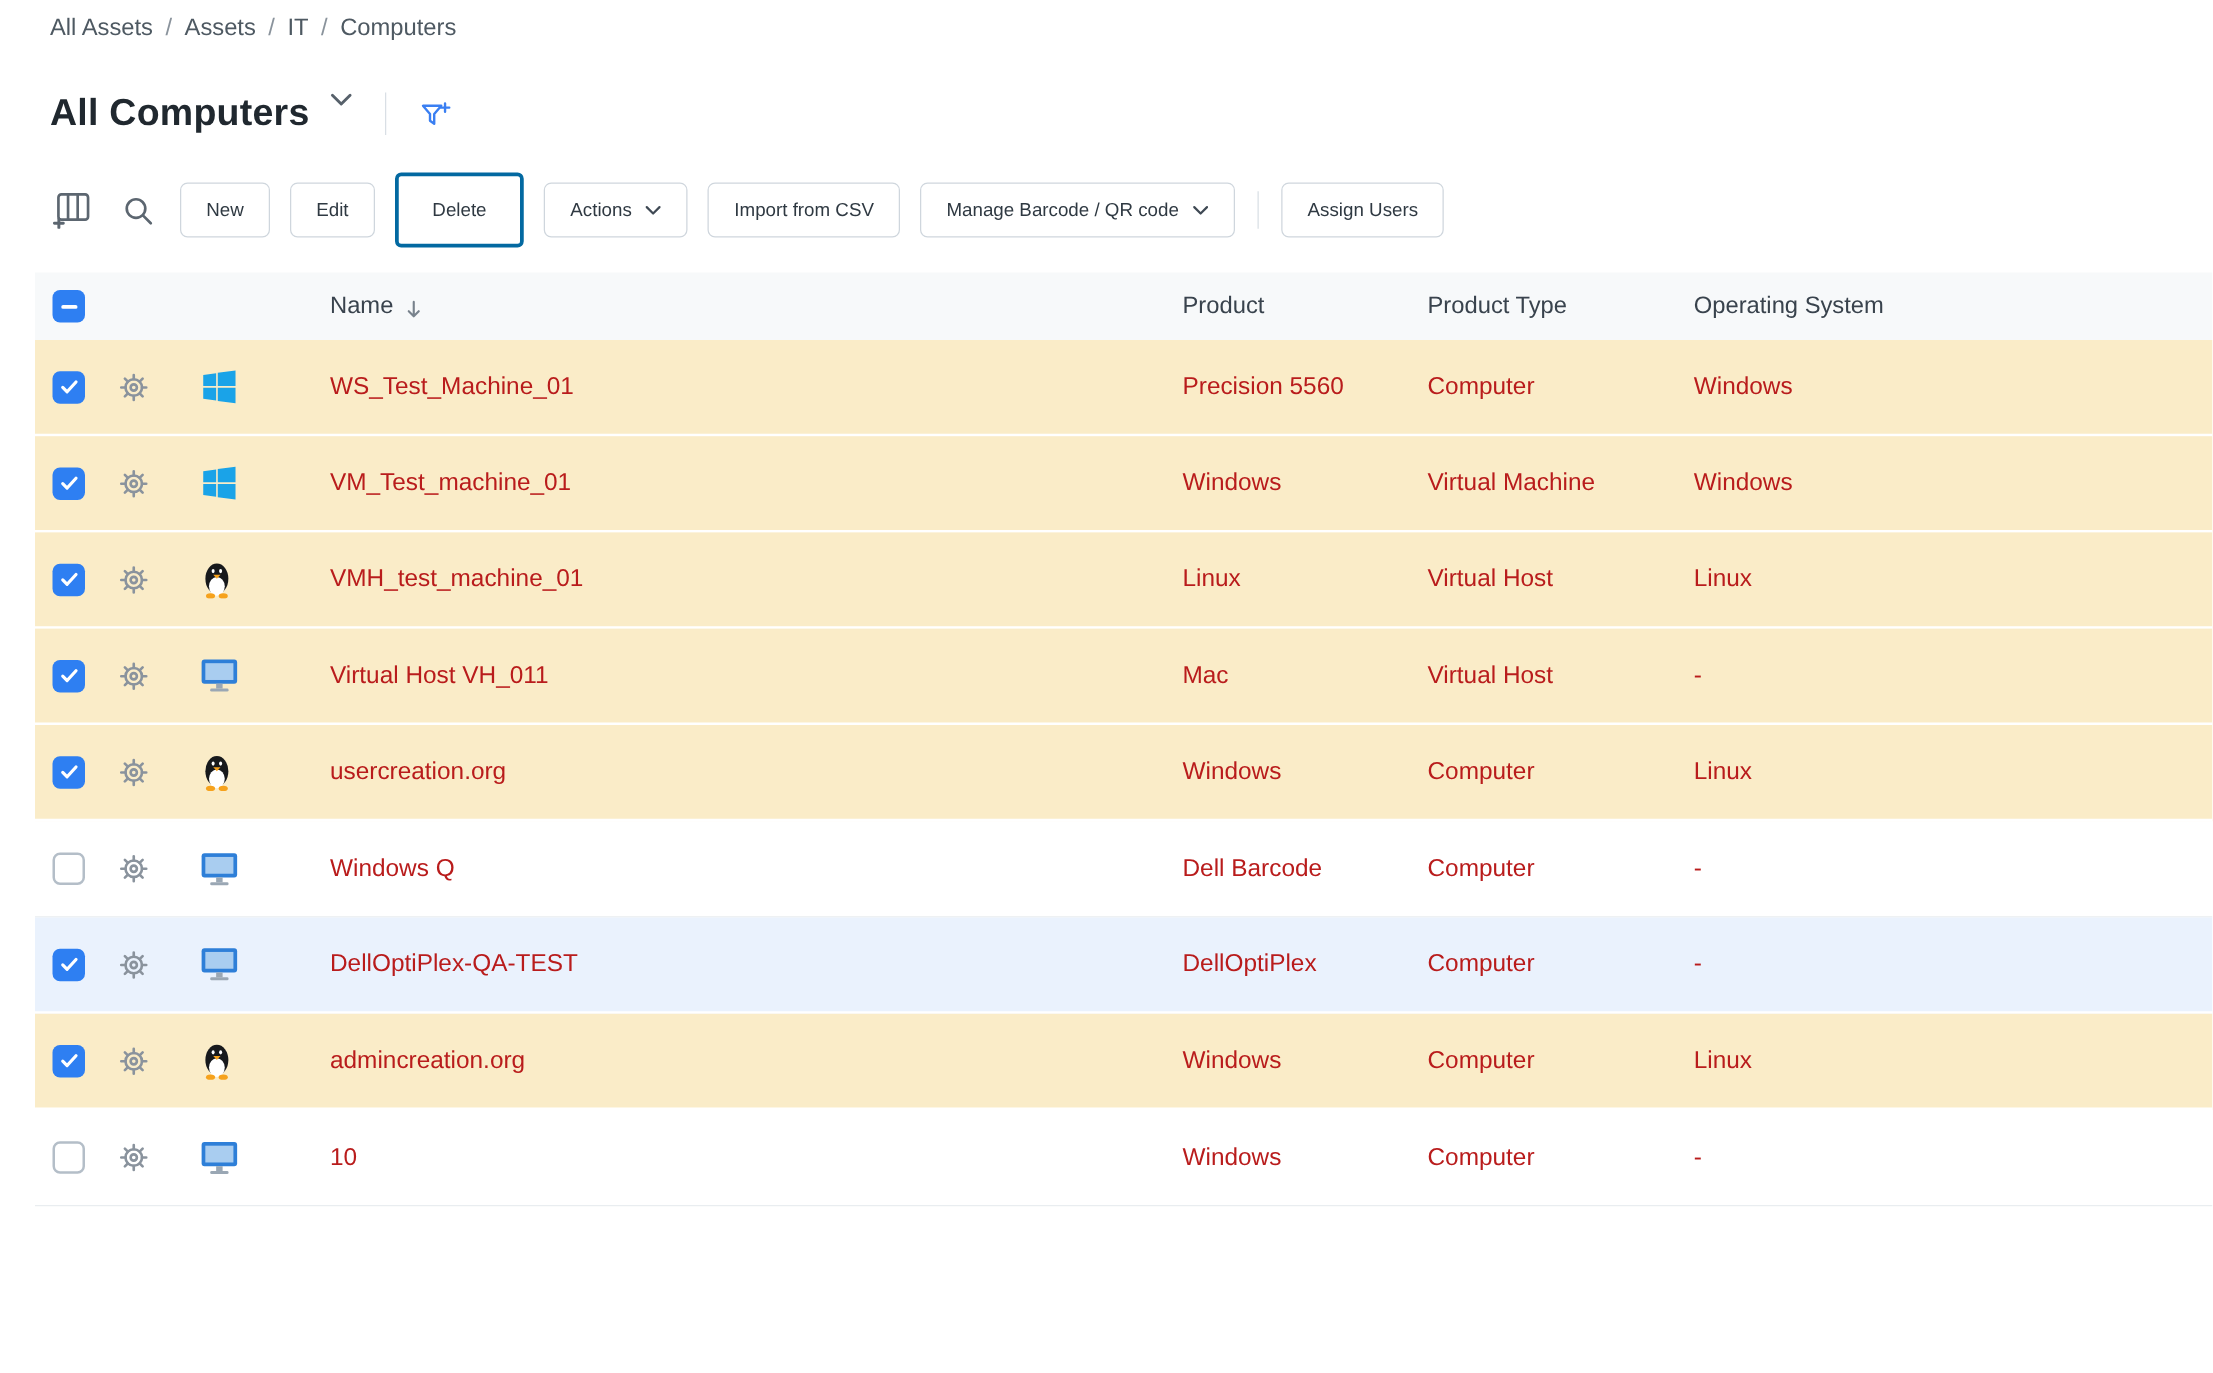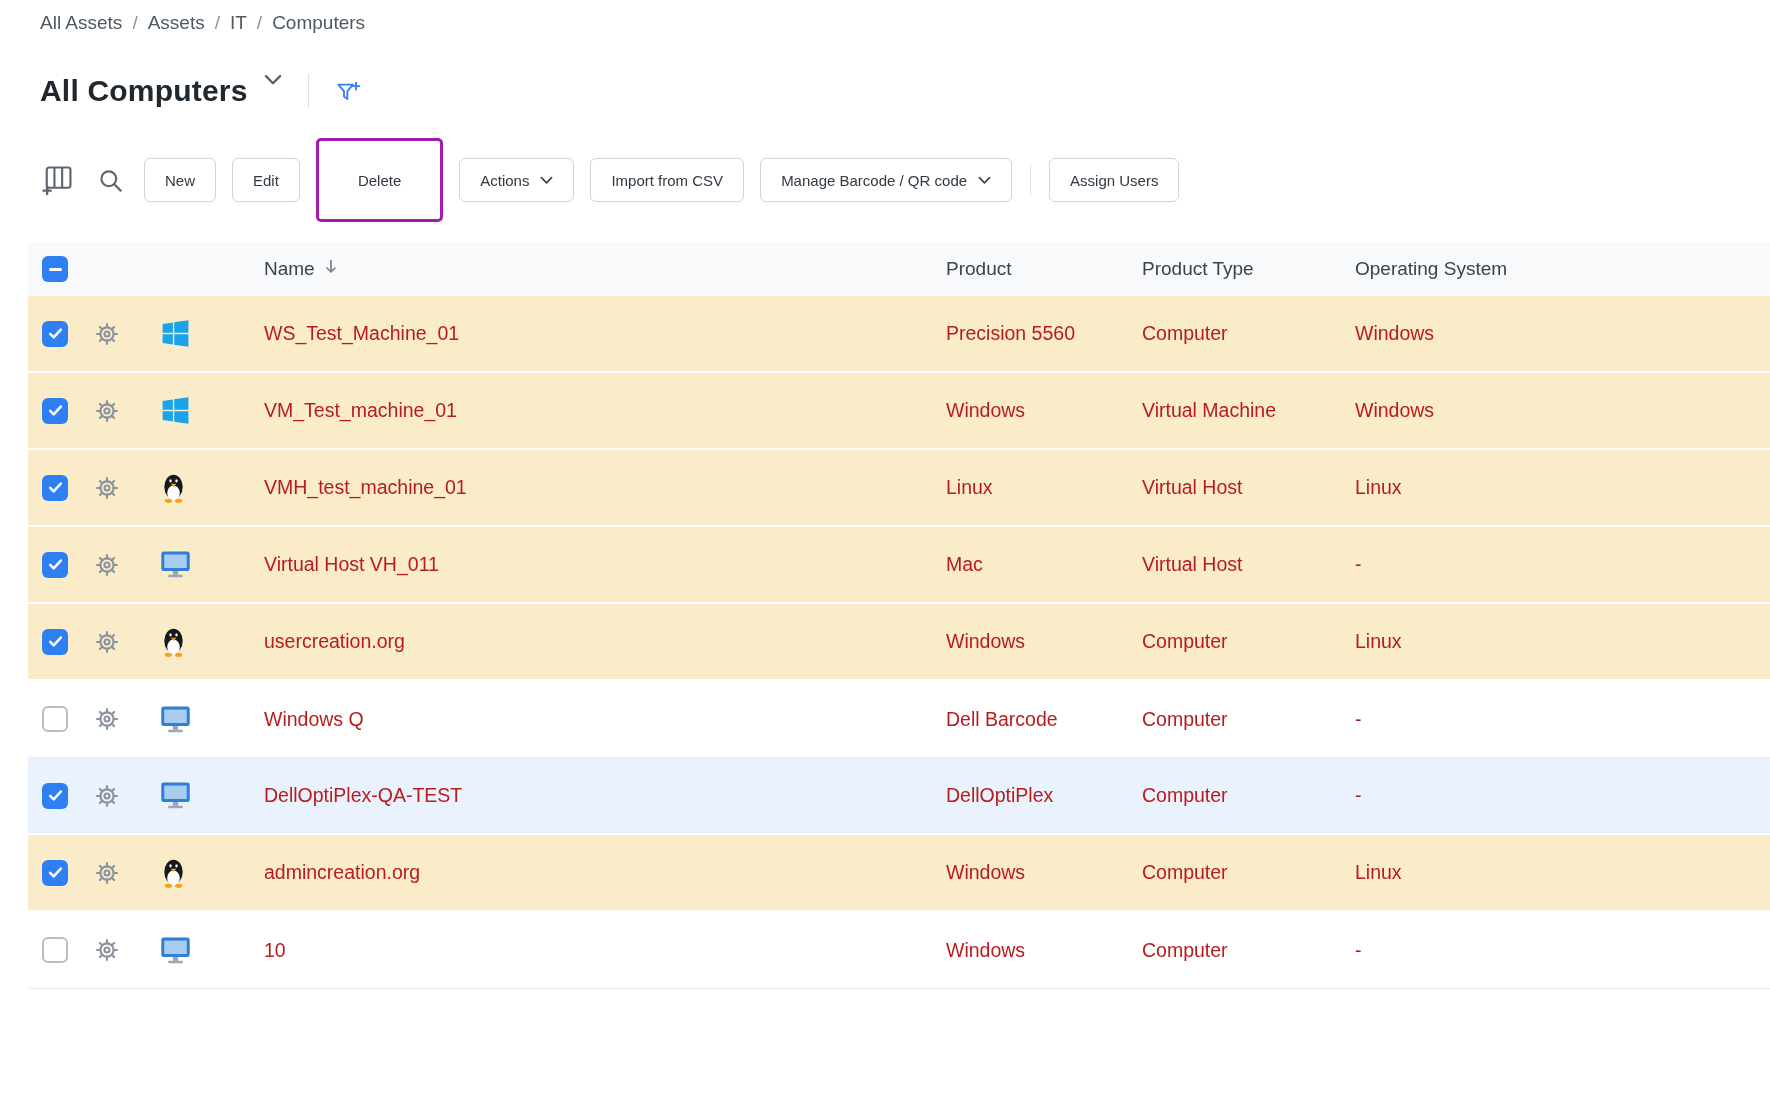--- a/index.html
+++ b/index.html
@@ -10,35 +10,35 @@
   .breadcrumb .sep{color:#8a939c}
   .crumb{cursor:pointer}
   .title-row{display:flex;align-items:flex-start;margin-top:40px}
   .page-title{font-size:30px;font-weight:700;color:#20282f;letter-spacing:.2px}
   .title-chevron{margin-left:16px;display:flex;cursor:pointer}
   .vdiv{width:1px;height:34px;background:#d9dfe5;margin:0 22px 0 26px}
   .vdiv2{width:1px;height:30px;background:#d9dfe5;margin:0 2px}
   .toolbar{display:flex;align-items:center;margin-top:28px;gap:16px}
   .tb-icon{display:flex;align-items:center;justify-content:center;width:36px;height:36px;cursor:pointer}
   .btn{display:inline-flex;align-items:center;gap:11px;height:44px;padding:0 20px;border:1px solid #cfd6dd;border-radius:6px;background:#fff;font-size:15px;color:#2f3942;cursor:pointer;font-family:inherit;white-space:nowrap}
-  .red-box{border:3px solid #a21caf;border-radius:5px;padding:19px;display:inline-flex}
+  .red-box{border:3px solid #0369a1;border-radius:5px;padding:7px;display:inline-flex}
   .table{margin:20px 0 0 28px}
   .thead,.trow{display:grid;grid-template-columns:54px 50px 132px 682px 196px 213px 1fr;align-items:center}
   .thead{height:54px;background:#f7f9fa;font-size:19px;color:#39434d}
   .trow{height:77px;font-size:19.5px;color:#b91c1c;cursor:pointer}
   .bg-yellow{background:#faecc8;border-bottom:2px solid #fff}
   .bg-blue{background:#eaf2fd;border-bottom:2px solid #fff}
   .bg-white{background:#fff;border-bottom:1px solid #e9edf0}
   .c-center{display:flex;justify-content:center;align-items:center}
   .c-osicon{display:flex;align-items:center;padding-left:28px}
   .checkbox{width:26px;height:26px;border-radius:6px;display:flex;align-items:center;justify-content:center;cursor:pointer;flex:none}
   .checkbox.checked,.checkbox.indet{background:#2e7ff2}
   .checkbox.unchecked{background:#fff;border:2px solid #b4bec8}
   .indet-bar{width:13px;height:3px;background:#fff;border-radius:2px}
-  .name-head{display:flex;align-items:flex-start;gap:9px}
+  .name-head{display:flex;align-items:flex-end;gap:9px}
   .gear-btn{cursor:pointer;display:flex}
   .hcell{cursor:pointer}
 </style>
 </head>
 <body>
 
 <div class="top">
   <nav class="breadcrumb">
     <span class="crumb">All Assets</span>
     <span class="sep">/</span>

